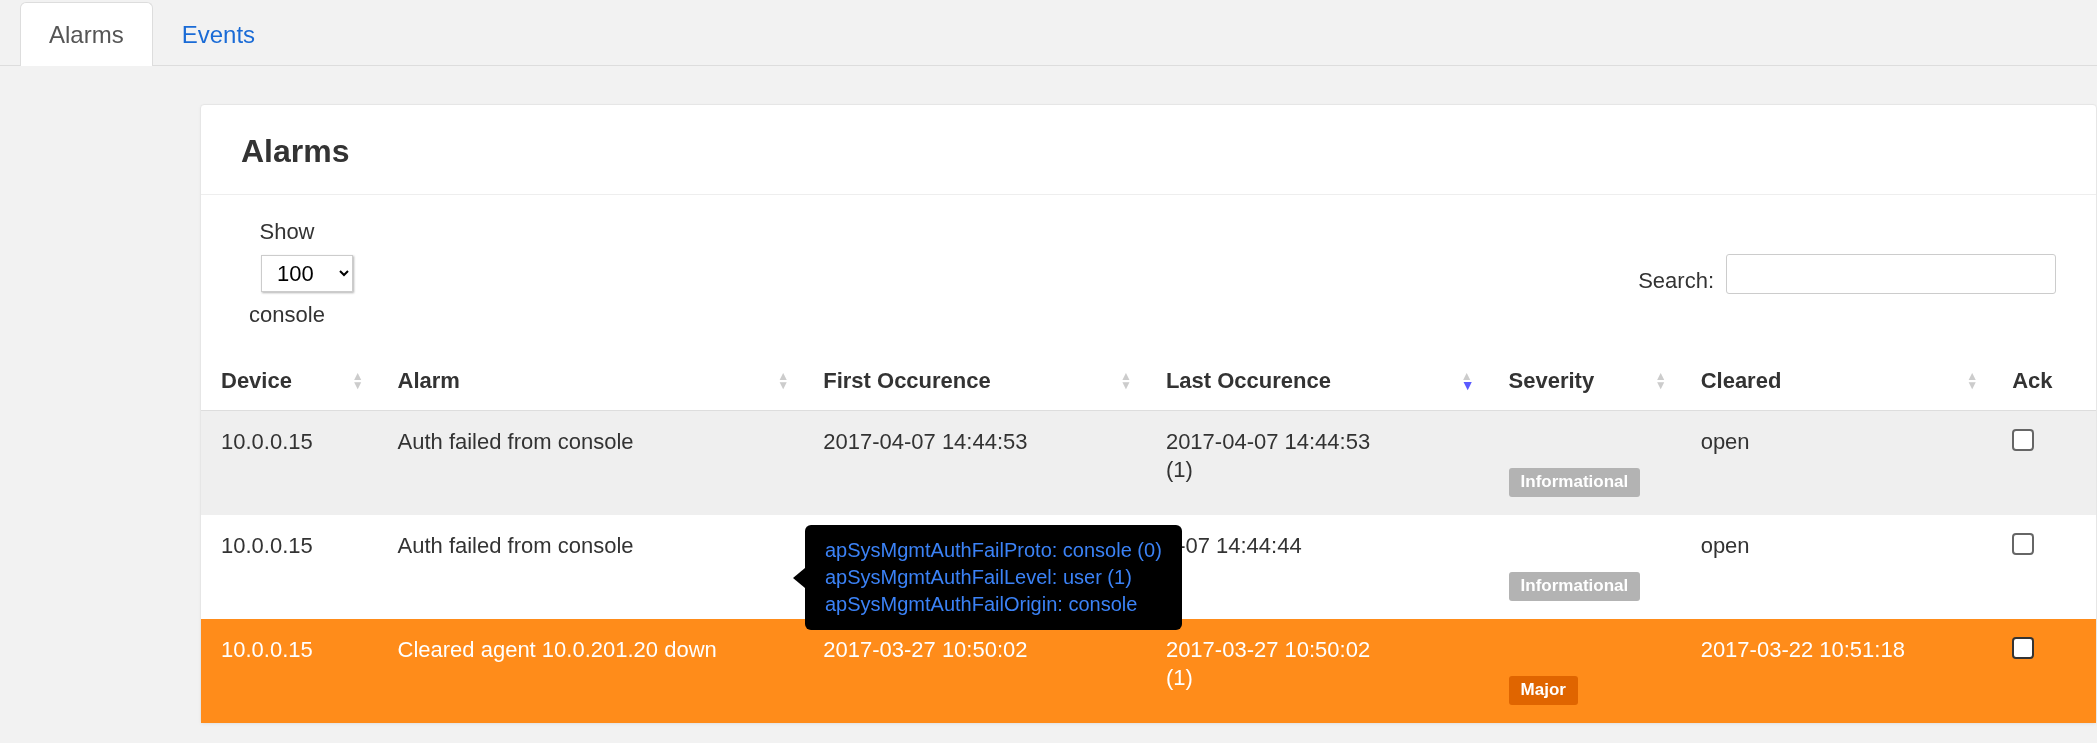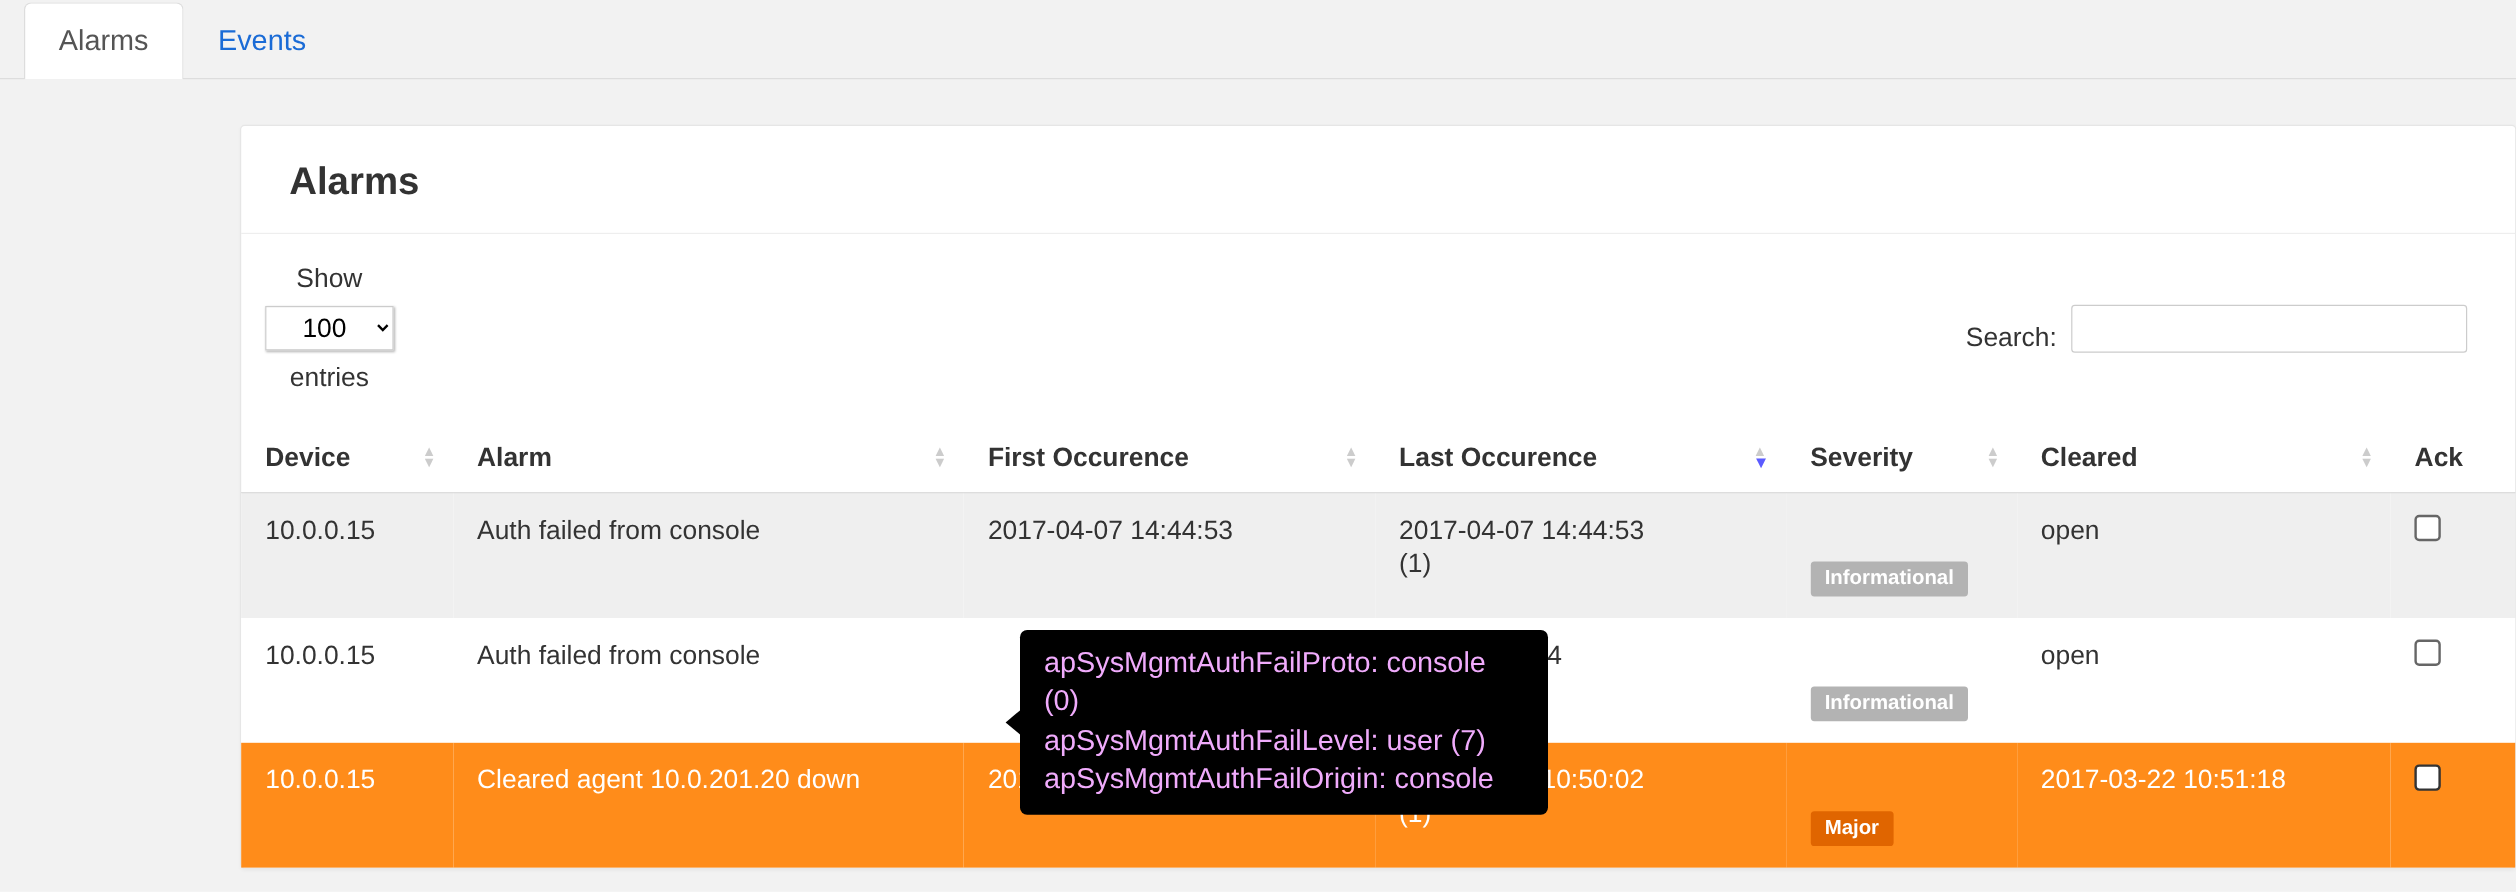--- a/index.html
+++ b/index.html
@@ -68,25 +68,26 @@
   .toolbar {
     display: flex;
     justify-content: space-between;
     align-items: center;
     padding: 24px 40px 24px 20px;
     font-size: 22px;
   }
   .show-entries { display: flex; align-items: center; gap: 10px; flex-direction: column; }
   .show-entries select {
     font-size: 22px;
-    padding: 4px 22px 4px 26px;
+    padding: 4px 22px 4px 11px;
     border: 1px solid #ccc;
     box-shadow: 1px 1px 2px rgba(0,0,0,.3);
     background: #fff;
     appearance: auto;
+    margin-left: 40px;
   }
   .search-wrap { display: flex; align-items: flex-end; gap: 12px; }
   .search-wrap input {
     font-size: 22px;
     padding: 6px 10px;
     width: 330px;
     border: 1px solid #ccc;
     border-radius: 3px;
   }
 
@@ -157,25 +158,25 @@
     border-radius: 4px;
     background: #fff;
     display: inline-block;
     cursor: pointer;
   }
   tr.major .ack-box { border-color: #333; }
 
   
   .tooltip {
     position: absolute;
-    left: 850px;
+    left: 805px;
     top: 525px;
     background: #000;
-    color: #f0abfc;
-    font-size: 24px;
+    color: #3b82f6;
+    font-size: 20px;
     line-height: 1.35;
     padding: 12px 20px;
     border-radius: 6px;
     max-width: 440px;
     z-index: 50;
   }
   .tooltip::before {
     content: "";
     position: absolute;
     left: -12px;
@@ -211,21 +212,21 @@
   <div class="panel">
 
     <h2>Alarms</h2>
 
     <div class="toolbar">
       <div class="show-entries">
         <span>Show</span>
         <select>
           <option>100</option>
         </select>
-        <span>entries</span>
+        <span>console</span>
       </div>
       <div class="search-wrap">
         <span>Search:</span>
         <input type="text" style="">
       </div>
     </div>
 
     <table class="alarms">
       <colgroup>
         <col class="c-device">
@@ -314,15 +315,15 @@
             <td><span class="ack-box"></span></td>
           </tr>
         </tbody>
     </table>
 
   </div>
 </div>
 
 <div class="tooltip">
   <div>apSysMgmtAuthFailProto: console (0)</div>
-  <div>apSysMgmtAuthFailLevel: user (7)</div>
+  <div>apSysMgmtAuthFailLevel: user (1)</div>
   <div>apSysMgmtAuthFailOrigin: console</div>
 </div>
 
 </body></html>

